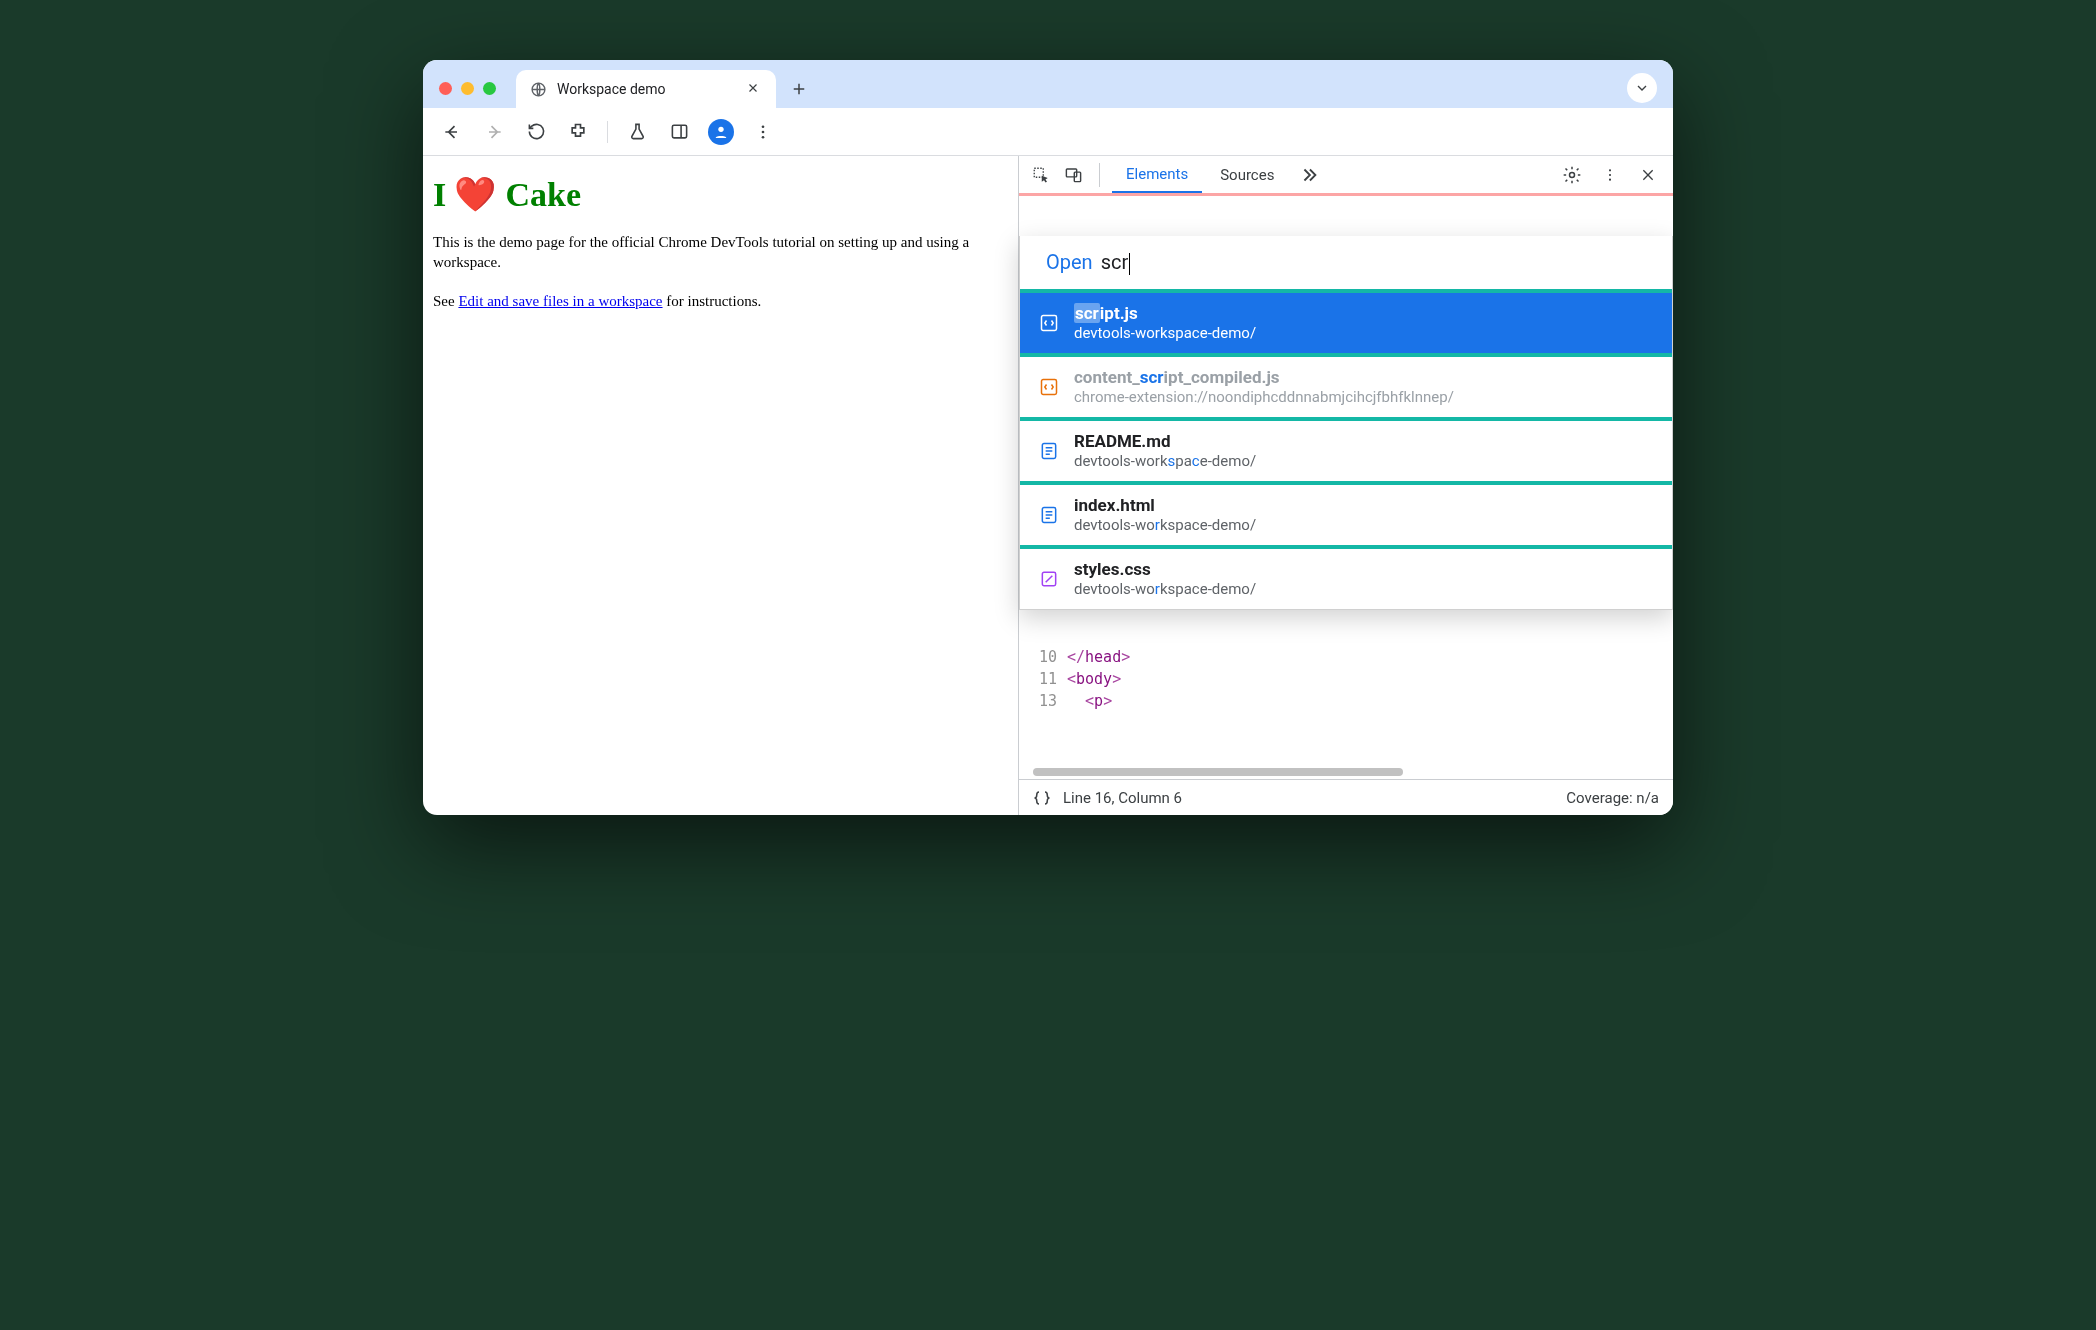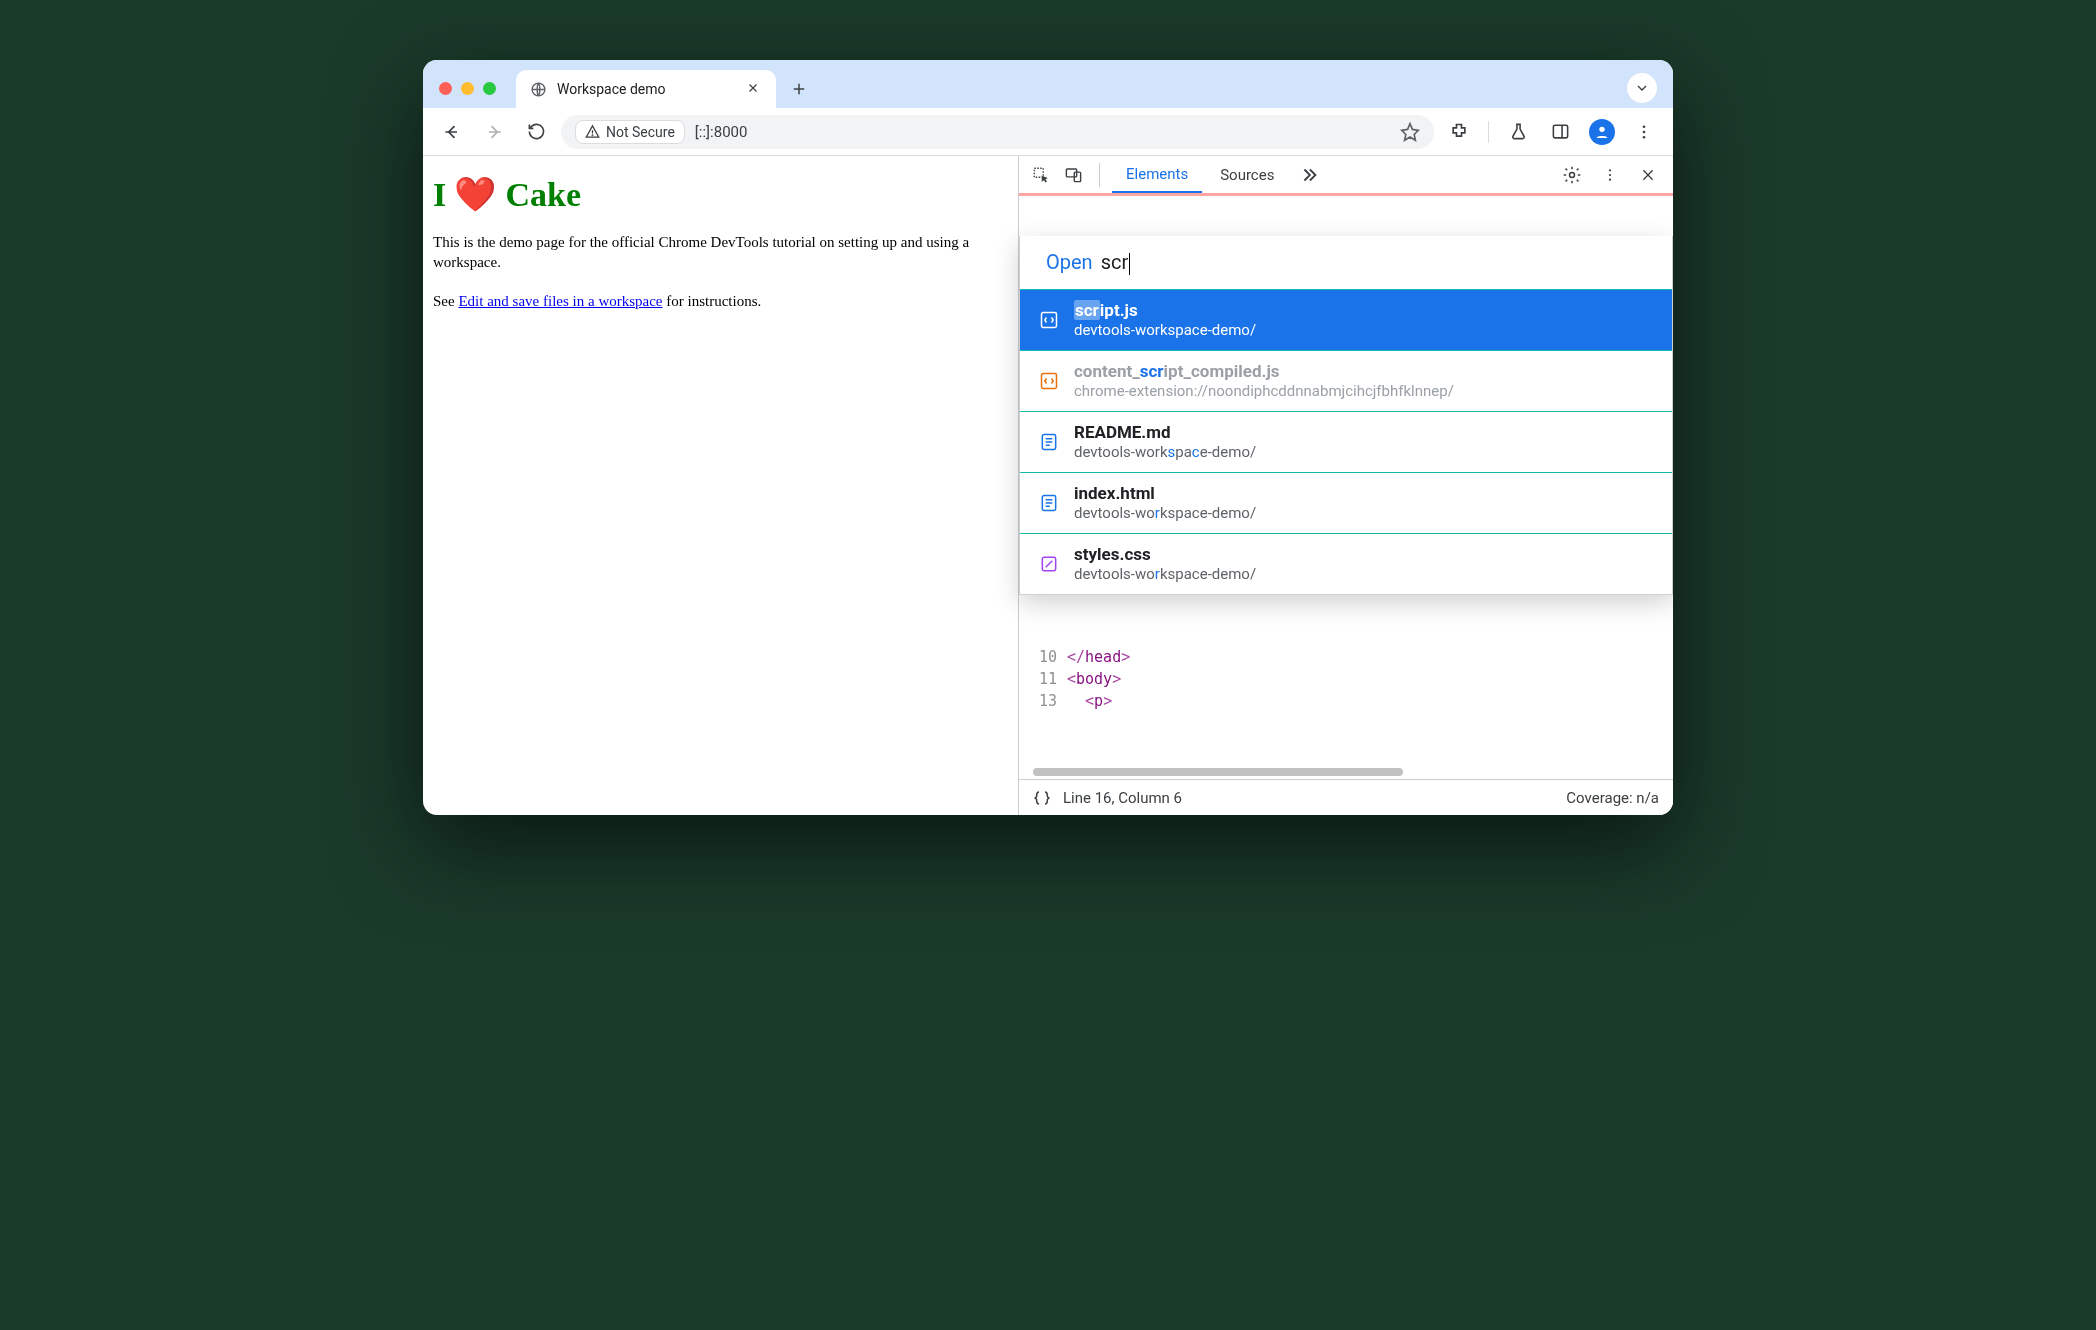--- a/index.html
+++ b/index.html
@@ -120,21 +120,21 @@
   .cmd-input {
     display:flex; align-items:baseline; gap:8px; padding:14px 26px;
     font-size:20px;
   }
   .cmd-input .open { color:#1a73e8; }
   .cmd-input .query { color:#202124; }
   .caret { display:inline-block; width:1px; height:22px; background:#000; vertical-align:middle; margin-left:1px; }
   .cmd-list { }
   .cmd-item {
     display:flex; align-items:center; gap:14px; padding:10px 18px;
-    border-top:1px solid #14b8a6;
+    border-top:4px solid #14b8a6;
   }
   .cmd-item .icon { width:22px; height:22px; flex-shrink:0; display:flex; align-items:center; justify-content:center; }
   .cmd-item .tcol { display:flex; flex-direction:column; line-height:1.25; }
   .cmd-item .fname { font-size:17px; font-weight:700; color:#202124; }
   .cmd-item .fpath { font-size:15px; color:#5f6368; }
   .cmd-item.selected { background:#1a73e8; }
   .cmd-item.selected .fname { color:#fff; }
   .cmd-item.selected .fpath { color:#fff; }
   .cmd-item.dim .fname { color:#9aa0a6; }
   .cmd-item.dim .fpath { color:#9aa0a6; }
@@ -190,36 +190,20 @@
       <svg viewBox="0 0 24 24" width="20" height="20" stroke="currentColor" stroke-width="2" fill="none">
           <path d="M9 5l7 7-7 7M20 12H6"></path>
         </svg>
     </div>
     <div class="icon-btn">
       <svg viewBox="0 0 24 24" width="19" height="19" stroke="currentColor" stroke-width="2" fill="none">
           <path d="M3 12a9 9 0 1 0 3-6.7L3 8"></path>
           <path d="M3 3v5h5"></path>
         </svg>
     </div>
-    <div class="omnibox">
-      <span class="chip">
-        <svg viewBox="0 0 24 24" width="15" height="15" stroke="currentColor" stroke-width="2" fill="none">
-            <path d="M12 3l10 18H2z"></path>
-            <path d="M12 10v5"></path>
-            <circle cx="12" cy="18" r="0.5" fill="currentColor"></circle>
-          </svg>
-        <span>Not Secure</span>
-      </span>
-      <span>[::]:8000</span>
-      <span class="star">
-        <svg viewBox="0 0 24 24" width="20" height="20" stroke="currentColor" stroke-width="2" fill="none">
-            <path d="M12 2l2.9 6.9L22 10l-5 4.9 1.5 7.1L12 18l-6.5 4 1.5-7.1L2 10l7.1-1.1z"></path>
-          </svg>
-      </span>
-    </div>
     <div class="icon-btn">
       <svg viewBox="0 0 24 24" width="20" height="20" stroke="currentColor" stroke-width="2" fill="none">
           <path d="M9 3h6v4h4v6h-4v4H9v-4H5V7h4z"></path>
         </svg>
     </div>
     <div class="toolbar-sep"></div>
     <div class="icon-btn">
       <svg viewBox="0 0 24 24" width="19" height="19" stroke="currentColor" stroke-width="2" fill="none">
           <path d="M9 3h6M10 3v6l-5 9a2 2 0 0 0 2 3h10a2 2 0 0 0 2-3l-5-9V3"></path>
         </svg>

